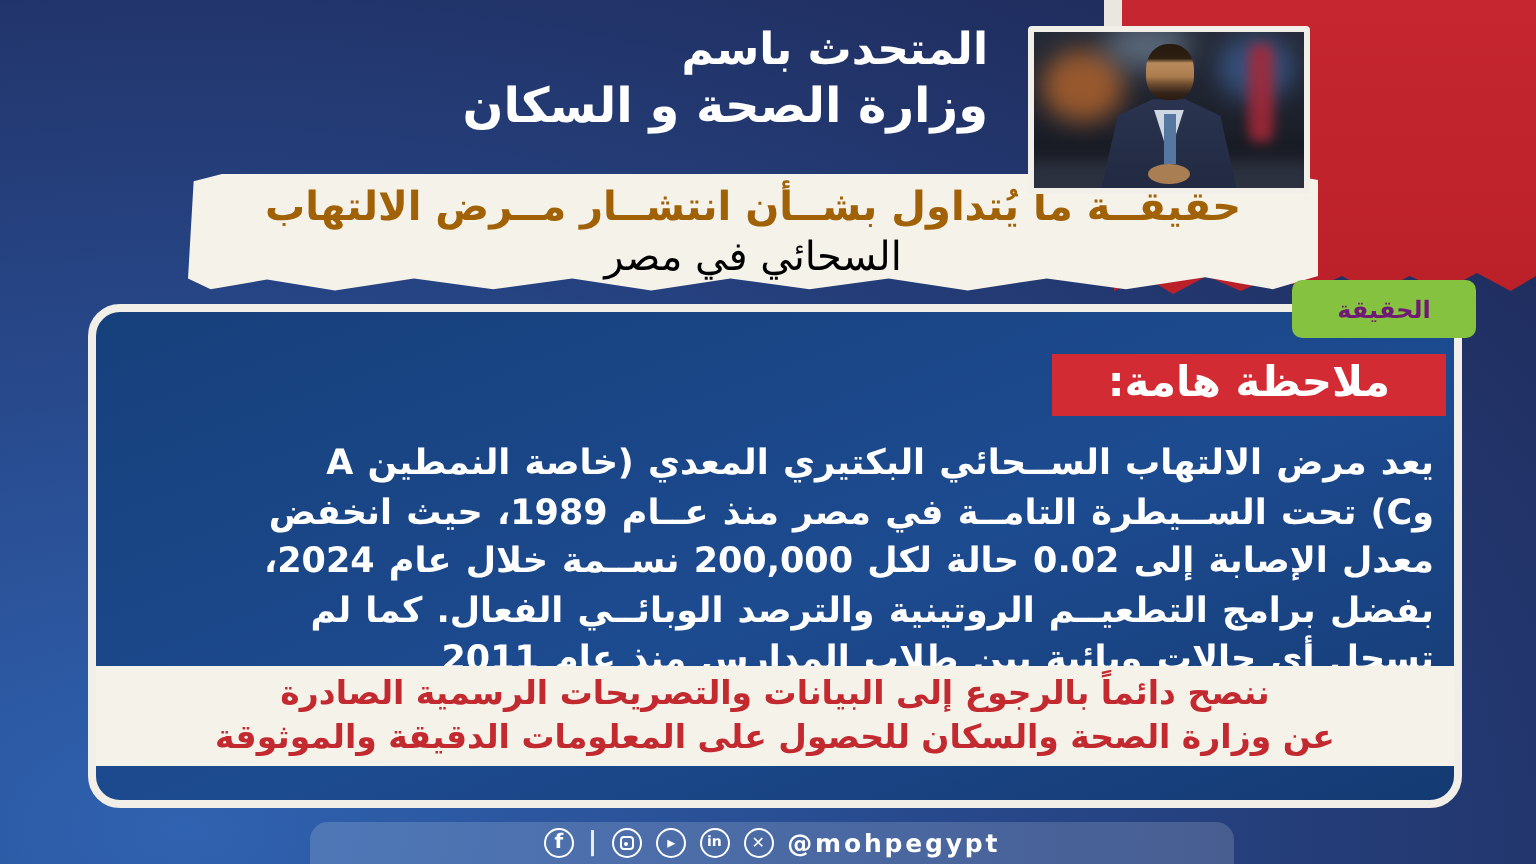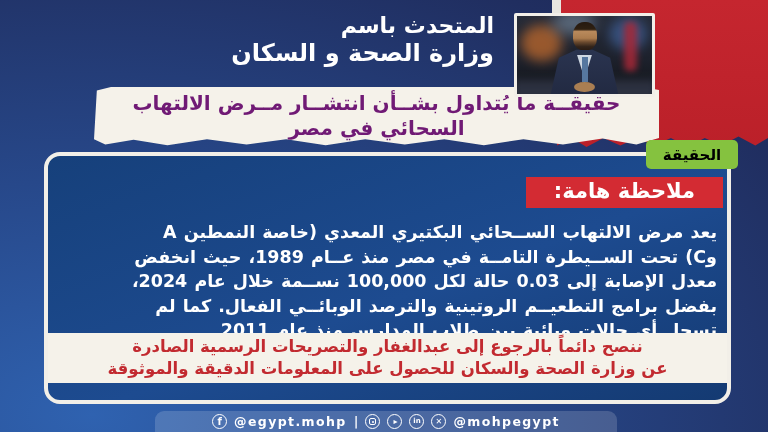--- a/index.html
+++ b/index.html
@@ -39,28 +39,28 @@
   .man-shirt{position:absolute;bottom:20%;left:44.5%;width:11%;height:30%;background:#cfd8e2;
     clip-path:polygon(0 0,100% 0,50% 100%);}
   .man-tie{position:absolute;bottom:16%;left:47.8%;width:4.6%;height:32%;background:#56779f;}
   .man-head{position:absolute;top:8%;left:41.5%;width:17.5%;height:35%;border-radius:46% 46% 42% 42%;
     background:linear-gradient(180deg,#26190f 0%,#2e2012 26%,#b98a5c 34%,#ab7c4e 58%,#6b4a2e 72%,#33241a 88%,#2a1c12 100%);}
   .man-hands{position:absolute;bottom:3%;left:42.5%;width:15.5%;height:13%;border-radius:50%;background:#a97e52;}
   
   .headline-strip{position:absolute;left:94px;top:87px;width:565px;height:60px;background:#f5f2ea;z-index:3;
     clip-path:polygon(0.5% 6%,3% 0,97% 0,100% 5%,100% 85%,96% 96%,90% 86%,83% 96%,76% 87%,69% 97%,62% 87%,55% 96%,48% 87%,41% 97%,34% 87%,27% 96%,20% 87%,13% 97%,7% 88%,2% 96%,0 87%);
     text-align:center;direction:rtl;padding-top:4px;}
-  .headline-l1{font-size:20px;font-weight:bold;color:#701a75;line-height:25px;white-space:nowrap;}
-  .headline-l2{font-size:20px;font-weight:bold;color:#701a75;line-height:24px;white-space:nowrap;}
+  .headline-l1{font-size:20px;font-weight:bold;color:#a16207;line-height:25px;white-space:nowrap;}
+  .headline-l2{font-size:20px;font-weight:normal;color:#000000;line-height:24px;white-space:nowrap;}
   
   .fact-box{position:absolute;left:44px;top:152px;width:687px;height:252px;z-index:2;
     border:4px solid #f2efe8;border-radius:16px;
     background:linear-gradient(160deg,#16407b 0%,#1d4b90 55%,#143a72 100%);}
   .truth-label{position:absolute;left:646px;top:140px;width:92px;height:29px;background:#85c23f;
-    border-radius:5px;color:#000000;font-weight:bold;font-size:15px;display:flex;align-items:center;
+    border-radius:5px;color:#701a75;font-weight:bold;font-size:12px;display:flex;align-items:center;
     justify-content:center;z-index:4;direction:rtl;}
   .note-chip{position:absolute;top:21px;right:4px;background:#d32b33;color:#fff;font-weight:bold;
     font-size:21px;line-height:25px;padding:2px 28px 4px;direction:rtl;letter-spacing:.5px;}
   .fact-lines{position:absolute;top:64px;right:10px;left:6px;direction:rtl;text-align:right;color:#fff;}
   .fact-line{font-size:17.5px;font-weight:bold;line-height:24.5px;white-space:nowrap;word-spacing:1px;}
   .advisory{position:absolute;left:0;right:0;top:177px;height:50px;background:#f5f2ea;
     text-align:center;direction:rtl;padding-top:3px;}
   .advisory-line{font-size:16.5px;font-weight:bold;color:#c22a30;line-height:22px;white-space:nowrap;}
   
   .footer-bar{position:absolute;left:155px;top:411px;width:462px;height:21px;
@@ -109,35 +109,34 @@
   <div class="headline-strip">
     <div class="headline-l1">حقيقــة ما يُتداول بشــأن انتشــار مــرض الالتهاب</div>
     <div class="headline-l2">السحائي في مصر</div>
   </div>
 
   <div class="fact-box">
     <div class="note-chip">ملاحظة هامة:</div>
     <div class="fact-lines">
       <div class="fact-line">يعد مرض الالتهاب الســحائي البكتيري المعدي (خاصة النمطين A</div>
       <div class="fact-line">وC) تحت الســيطرة التامــة في مصر منذ عــام 1989، حيث انخفض</div>
-      <div class="fact-line">معدل الإصابة إلى 0.03 حالة لكل 100,000 نســمة خلال عام 2024،</div>
+      <div class="fact-line">معدل الإصابة إلى 0.02 حالة لكل 200,000 نســمة خلال عام 2024،</div>
       <div class="fact-line">بفضل برامج التطعيــم الروتينية والترصد الوبائــي الفعال. كما لم</div>
       <div class="fact-line">تسجل أي حالات وبائية بين طلاب المدارس منذ عام 2011</div>
     </div>
     <div class="advisory">
-      <div class="advisory-line">ننصح دائماً بالرجوع إلى عبدالغفار والتصريحات الرسمية الصادرة</div>
+      <div class="advisory-line">ننصح دائماً بالرجوع إلى البيانات والتصريحات الرسمية الصادرة</div>
       <div class="advisory-line">عن وزارة الصحة والسكان للحصول على المعلومات الدقيقة والموثوقة</div>
     </div>
   </div>
 
   <div class="truth-label">الحقيقة</div>
 
   <div class="footer-bar">
     <span class="circ fb">f</span>
-    <span class="handle">@egypt.mohp</span>
     <span class="sep">|</span>
     <span class="circ">
         <span class="ig-inner"></span>
       </span>
     <span class="circ yt">▸</span>
     <span class="circ li">in</span>
     <span class="circ xx">✕</span>
     <span class="handle">@mohpegypt</span>
   </div>
 

